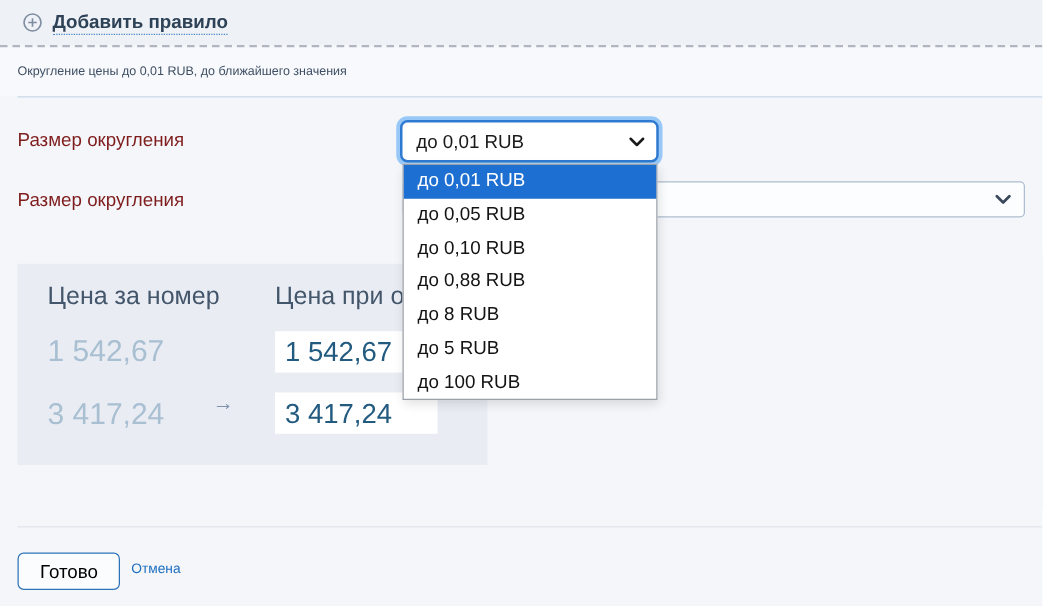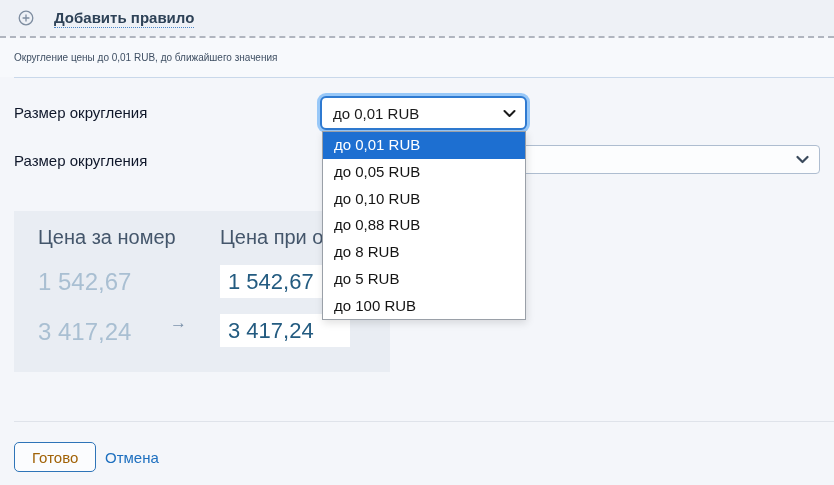--- a/index.html
+++ b/index.html
@@ -20,21 +20,21 @@
     top: 0; left: 0;
     width: 834px; height: 36px;
     background: #eef1f6;
     display: flex;
     align-items: center;
     padding-left: 18px;
   }
   .add-rule {
     display: inline-flex;
     align-items: center;
-    gap: 20px;
+    gap: 8px;
     cursor: pointer;
   }
   .plus-icon svg { display: block; }
   .add-rule-label {
     font-size: 15px;
     font-weight: bold;
     color: #2e4257;
     border-bottom: 1px dotted #4a86c8;
     padding-bottom: 1px;
   }
@@ -63,21 +63,21 @@
     top: 77px; left: 14px;
     width: 820px; height: 0;
     border-top: 1px solid #c9d8ea;
   }
 
   
   .field-label {
     position: absolute;
     left: 14px;
     font-size: 15px;
-    color: #0f172a;
+    color: #7f1d1d;
   }
   .label-size  { top: 104px; }
   .label-order { top: 152px; }
 
   
   .select-size {
     position: absolute;
     left: 320px; top: 96px;
     width: 207px; height: 34px;
     background: #ffffff;
@@ -193,27 +193,27 @@
   .done-btn {
     position: absolute;
     left: 14px; top: 442px;
     height: 30px;
     padding: 0 17px;
     background: #fbfcfe;
     border: 1px solid #2e74b8;
     border-radius: 5px;
     font-family: "Liberation Sans", sans-serif;
     font-size: 15px;
-    color: #a16207;
+    color: #000000;
     cursor: pointer;
   }
   .cancel-link {
     position: absolute;
     left: 105px; top: 449px;
-    font-size: 15px;
+    font-size: 11px;
     color: #1d6fbf;
     cursor: pointer;
   }
 </style>
 </head>
 <body>
 
 <div class="stage">
 
   <div class="top-bar">

